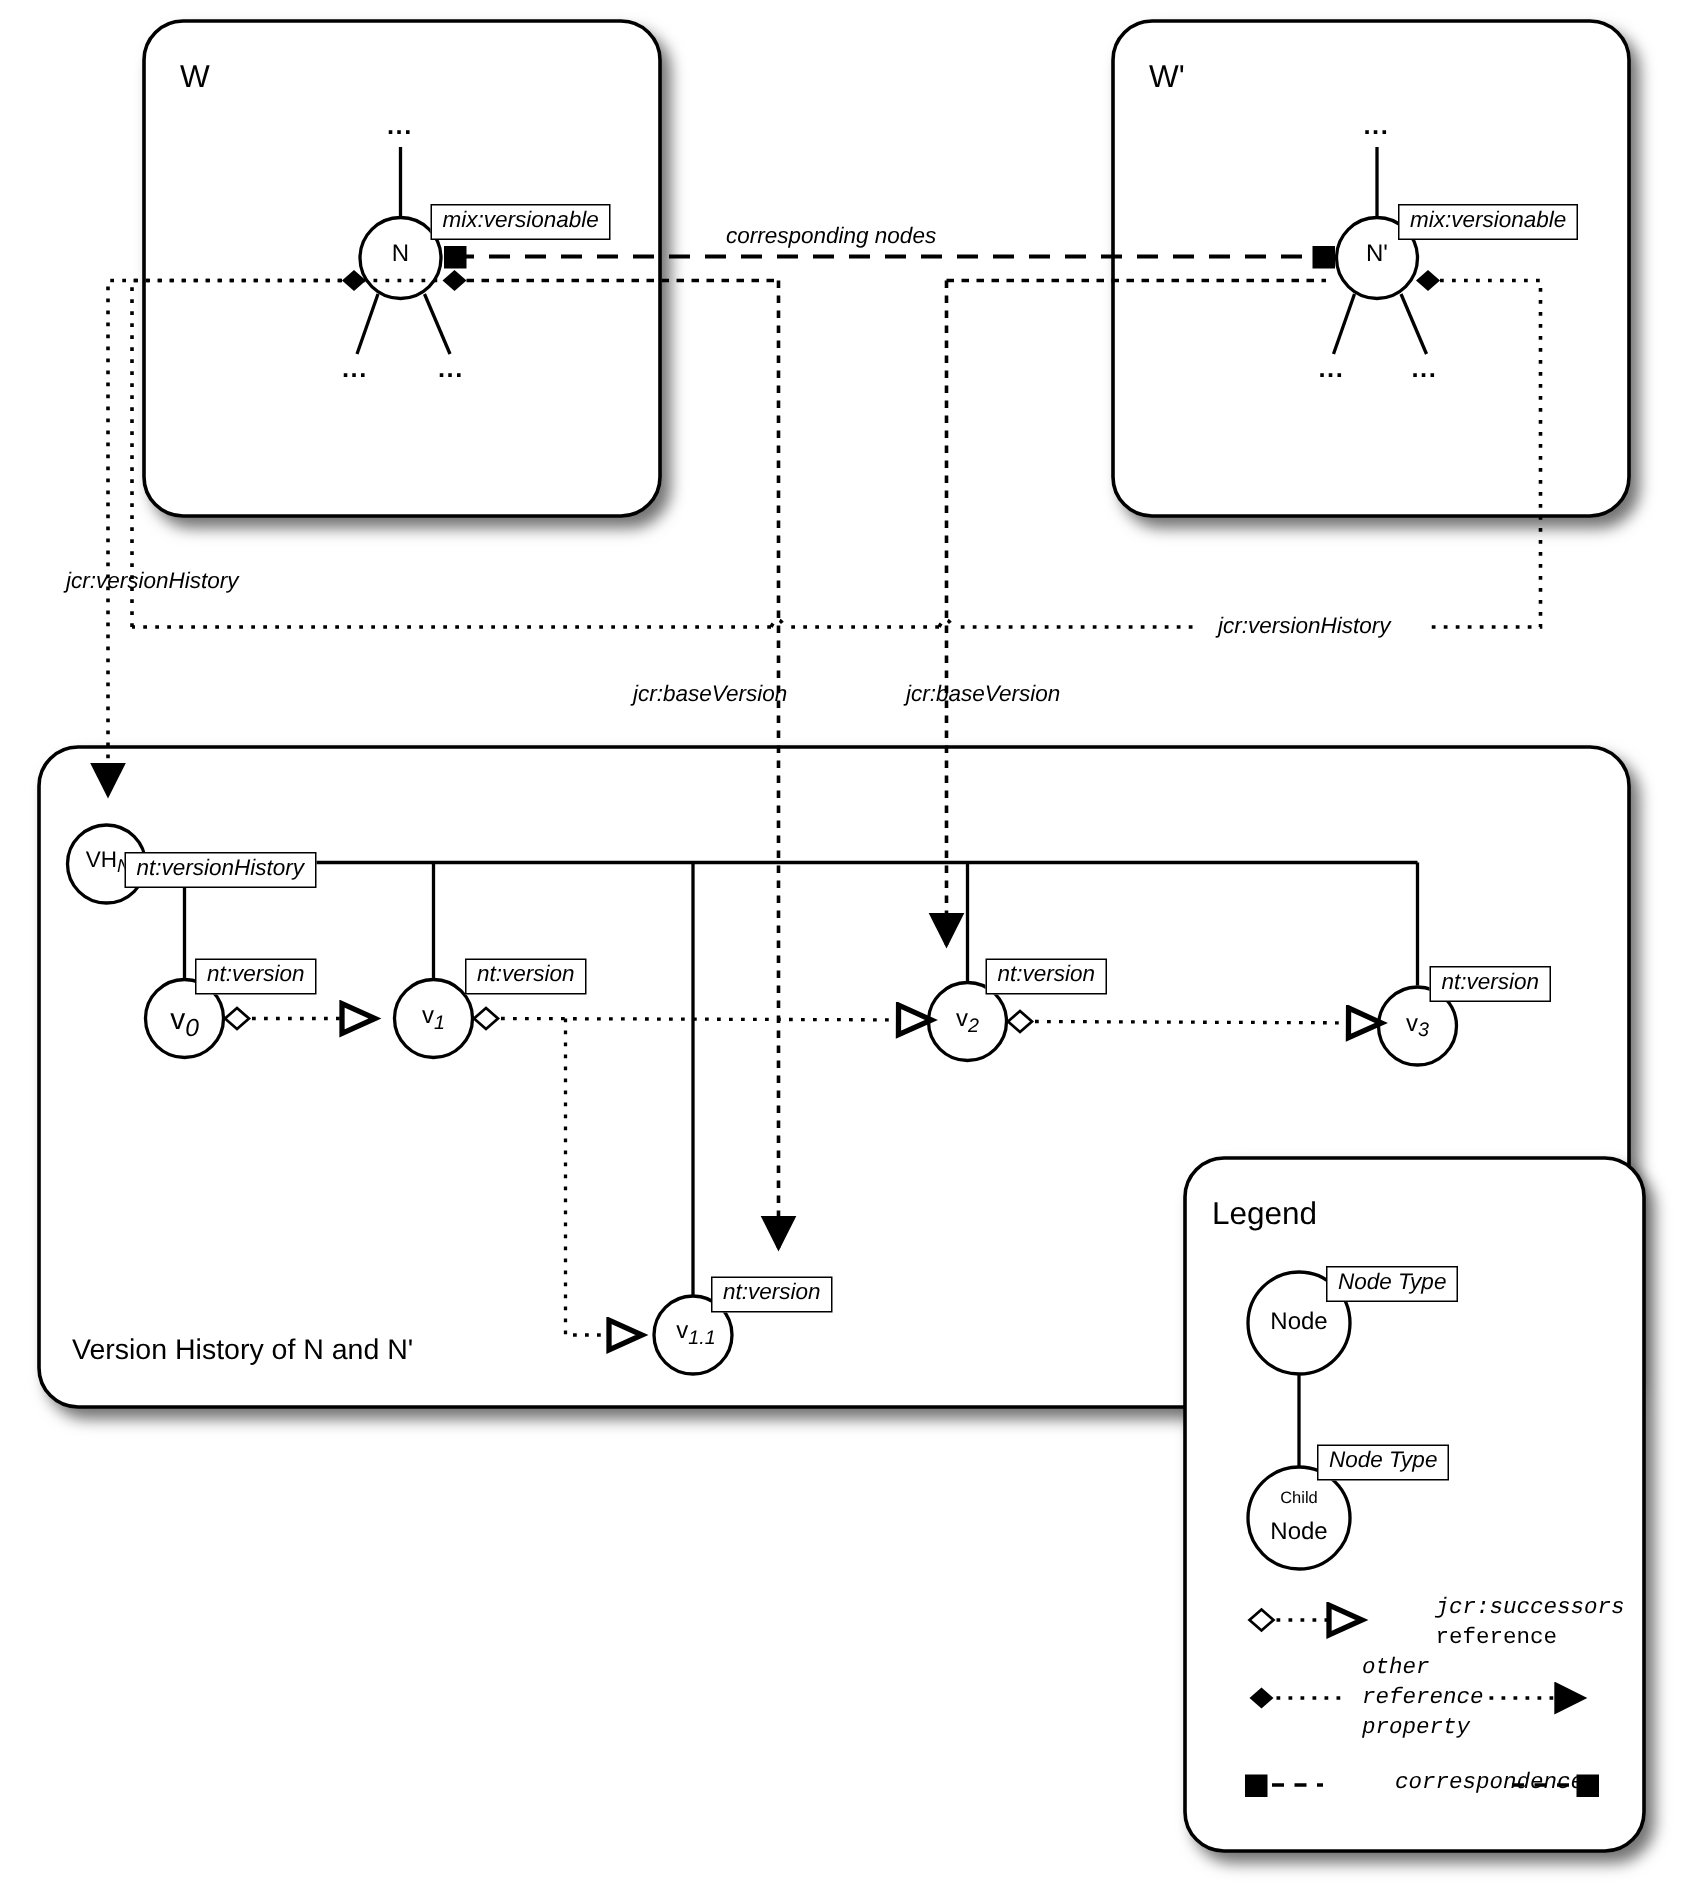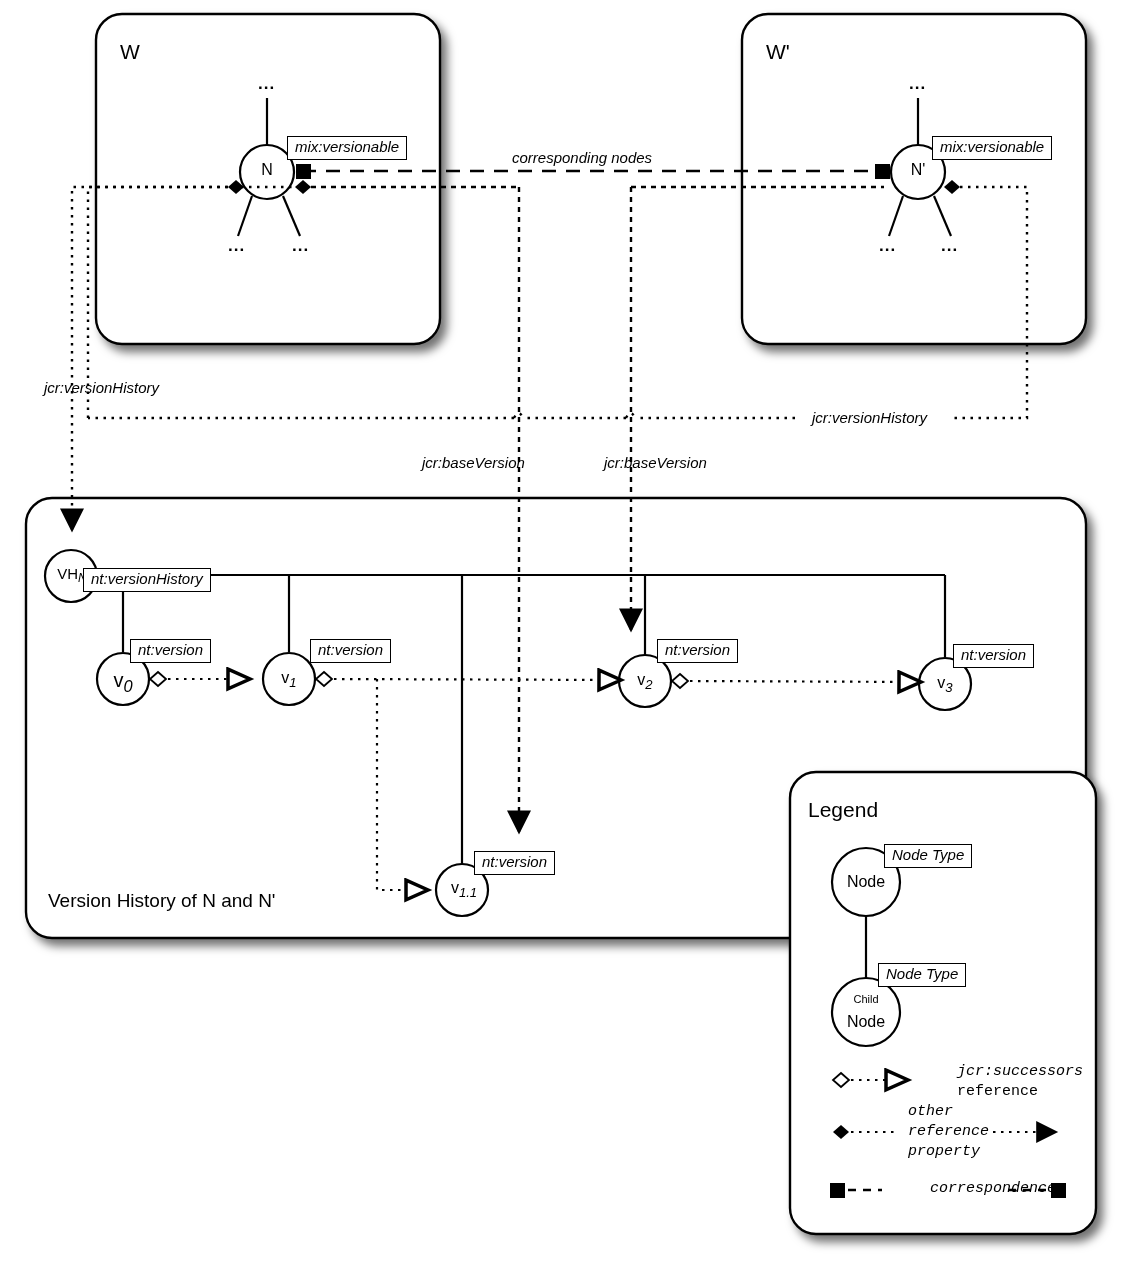--- a/index.html
+++ b/index.html
@@ -168,21 +168,21 @@
   <div class="lbl" style="left:228px;top:236px;font-size:17px;font-weight:bold;letter-spacing:1px;">...</div>
   <div class="lbl" style="left:292px;top:236px;font-size:17px;font-weight:bold;letter-spacing:1px;">...</div>
 
   <div class="lbl" style="left:909px;top:74px;font-size:17px;font-weight:bold;letter-spacing:1px;">...</div>
   <div class="lbl" style="left:879px;top:236px;font-size:17px;font-weight:bold;letter-spacing:1px;">...</div>
   <div class="lbl" style="left:941px;top:236px;font-size:17px;font-weight:bold;letter-spacing:1px;">...</div>
 
   <div class="typebox" style="left:287px;top:136px;">mix:versionable</div>
   <div class="typebox" style="left:932px;top:136px;">mix:versionable</div>
 
-  <div class="edgelbl" style="left:484px;top:149px;margin-left:28px;">corresponding nodes</div>
+  <div class="edgelbl" style="left:484px;top:149px;">corresponding nodes</div>
   <div class="edgelbl" style="left:44px;top:379px;">jcr:versionHistory</div>
   <div class="edgelbl" style="left:806px;top:409px;background:#fff;padding:0 6px;">jcr:versionHistory</div>
   <div class="edgelbl" style="left:422px;top:454px;">jcr:baseVersion</div>
   <div class="edgelbl" style="left:604px;top:454px;">jcr:baseVersion</div>
 
   <div class="nodetext" style="left:46px;top:566px;width:52px;font-size:15px;"><span>VH</span><span class="sub">N</span></div>
   <div class="typebox" style="left:83px;top:536px;margin-top:32px;">nt:versionHistory</div>
 
   <div class="nodetext" style="left:103px;top:670px;width:40px;font-size:20px;"><span>v</span><span class="sub">0</span></div>
   <div class="typebox" style="left:130px;top:639px;">nt:version</div>

